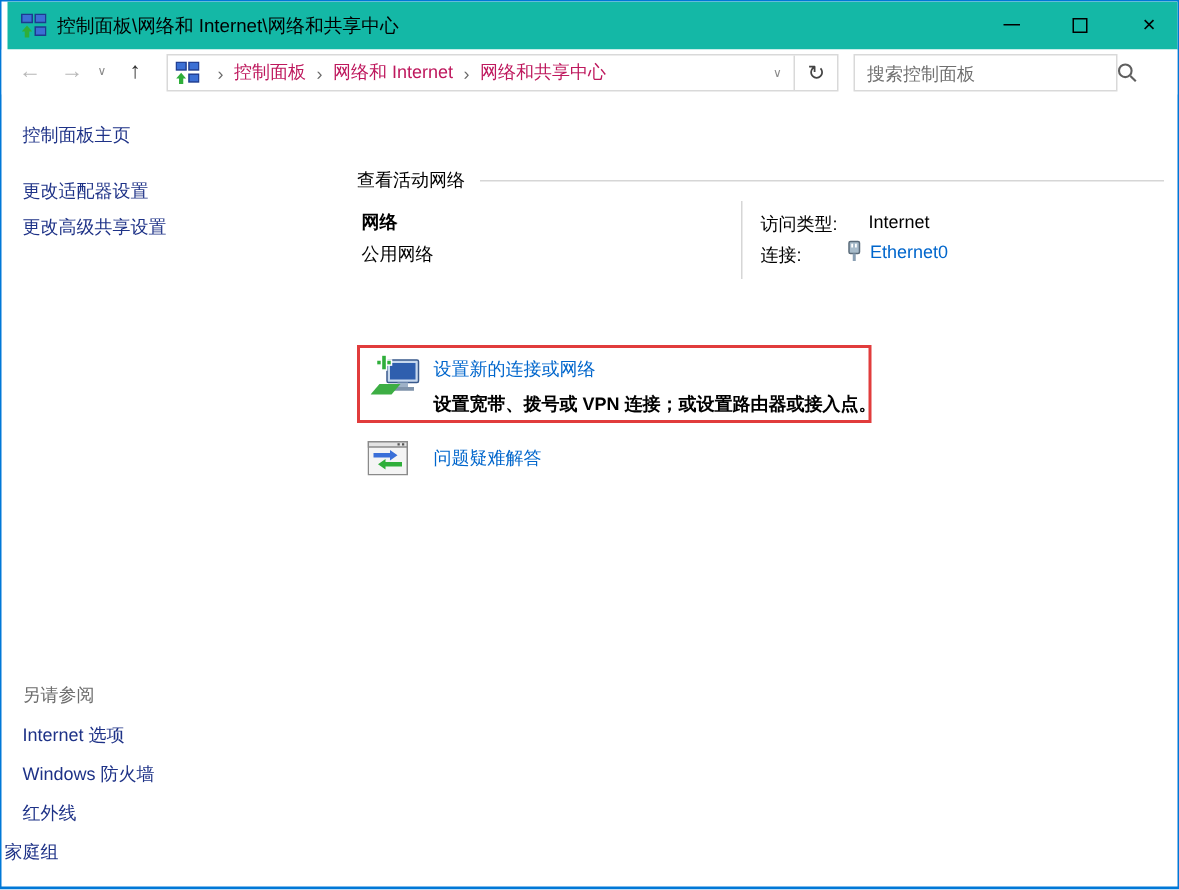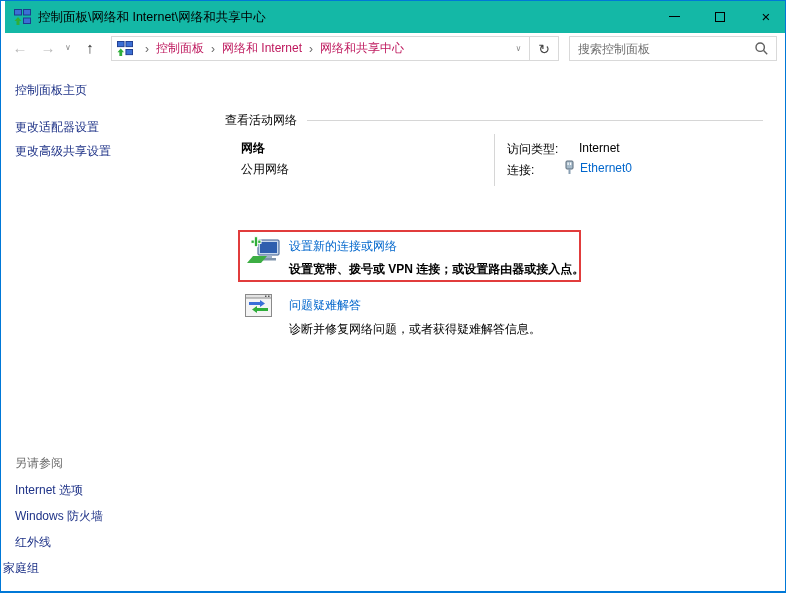--- a/index.html
+++ b/index.html
@@ -25,37 +25,37 @@
   .nav-back { left:6px; width:26px; color:#b8b8b8; }
   .nav-fwd { left:34px; width:26px; color:#b8b8b8; }
   .nav-drop { left:60px; width:14px; font-size:8px; color:#8a8a8a; }
   .nav-up { left:76px; width:26px; color:#333; }
   .addressbox { position:absolute; left:110px; top:3px; width:448px; height:25px; border:1px solid #d9d9d9; display:flex; align-items:center; background:#fff; }
   .addressbox .crumb-icon { width:16px; height:16px; margin:0 5px 0 5px; flex:0 0 auto; }
   .crumb-sep { color:#6a6a6a; margin:0 7px; font-size:12px; }
   .crumb-item { color:#be185d; white-space:nowrap; cursor:default; }
   .addr-chevron { margin-left:auto; padding:0 8px; color:#8a8a8a; font-size:8px; }
   .addr-refresh { border-left:1px solid #d9d9d9; align-self:stretch; display:flex; align-items:center; padding:0 8px; color:#444; font-size:14px; }
-  .searchbox { position:absolute; left:568px; top:3px; width:208px; height:25px; border:1px solid #d9d9d9; display:flex; align-items:center; background:#fff; }
+  .searchbox { position:absolute; left:568px; top:3px; width:176px; height:25px; border:1px solid #d9d9d9; display:flex; align-items:center; background:#fff; }
   .searchbox input { flex:1; border:0; outline:0; font:12px "Liberation Sans","DejaVu Sans",sans-serif; color:#333; padding:0 4px 0 8px; background:transparent; }
   .searchbox input::placeholder { color:#707070; opacity:1; }
   .search-glyph { padding:0 8px; display:flex; align-items:center; }
   
   .sidebar a, .side-link { color:#1e3287; text-decoration:none; cursor:pointer; display:block; white-space:nowrap; }
   .side-home { position:absolute; left:14px; top:81px; }
   .side-task1 { position:absolute; left:14px; top:118px; }
   .side-task2 { position:absolute; left:14px; top:142px; }
   .side-seealso { position:absolute; left:14px; top:454px; color:#6d6d6d; }
   .side-b1 { position:absolute; left:14px; top:481px; }
   .side-b2 { position:absolute; left:14px; top:507px; }
   .side-b3 { position:absolute; left:14px; top:533px; }
   .side-b4 { position:absolute; left:2px; top:559px; }
   
   .page-title { position:absolute; left:237px; top:73px; font-size:15px; color:#2155b4; white-space:nowrap; }
-  .section-hdr { position:absolute; left:224px; width:538px; display:flex; align-items:center; }
+  .section-hdr { position:absolute; left:237px; width:538px; display:flex; align-items:center; }
   .section-hdr .line { flex:1; border-top:1px solid #d6d6d6; margin-left:10px; }
   .sec-active { top:111px; }
   .sec-change { top:210px; }
   .net-name { position:absolute; left:240px; top:139px; font-weight:bold; }
   .net-type { position:absolute; left:240px; top:160px; }
   .net-divider { position:absolute; left:493px; top:133px; width:1px; height:52px; background:#d6d6d6; }
   .lbl-access { position:absolute; left:506px; top:140px; }
   .val-access { position:absolute; left:578px; top:140px; }
   .lbl-conn { position:absolute; left:506px; top:161px; }
   .conn-wrap { position:absolute; left:563px; top:159px; display:flex; align-items:center; }
@@ -184,15 +184,14 @@
 
   <svg class="task2-icon" width="27" height="23" viewBox="0 0 27 23">
     <rect x="0.5" y="0.5" width="26" height="22" fill="#f4f4f4" stroke="#8a8a8a"></rect>
     <rect x="0.5" y="0.5" width="26" height="3.5" fill="#e3e3e3" stroke="#8a8a8a"></rect>
     <rect x="20" y="1.5" width="1.5" height="1.5" fill="#555"></rect>
     <rect x="23" y="1.5" width="1.5" height="1.5" fill="#555"></rect>
     <polygon points="4,8 15,8 15,6 20,9.5 15,13 15,11 4,11" fill="#3a6fd8"></polygon>
     <polygon points="23,14 12,14 12,12 7,15.5 12,19 12,17 23,17" fill="#2fae3a"></polygon>
   </svg>
   <a class="blue-link task2-link">问题疑难解答</a>
-  <div class="task2-desc">诊断并修复网络问题，或者获得疑难解答信息。</div>
 
 </div>
 
 </body></html>

